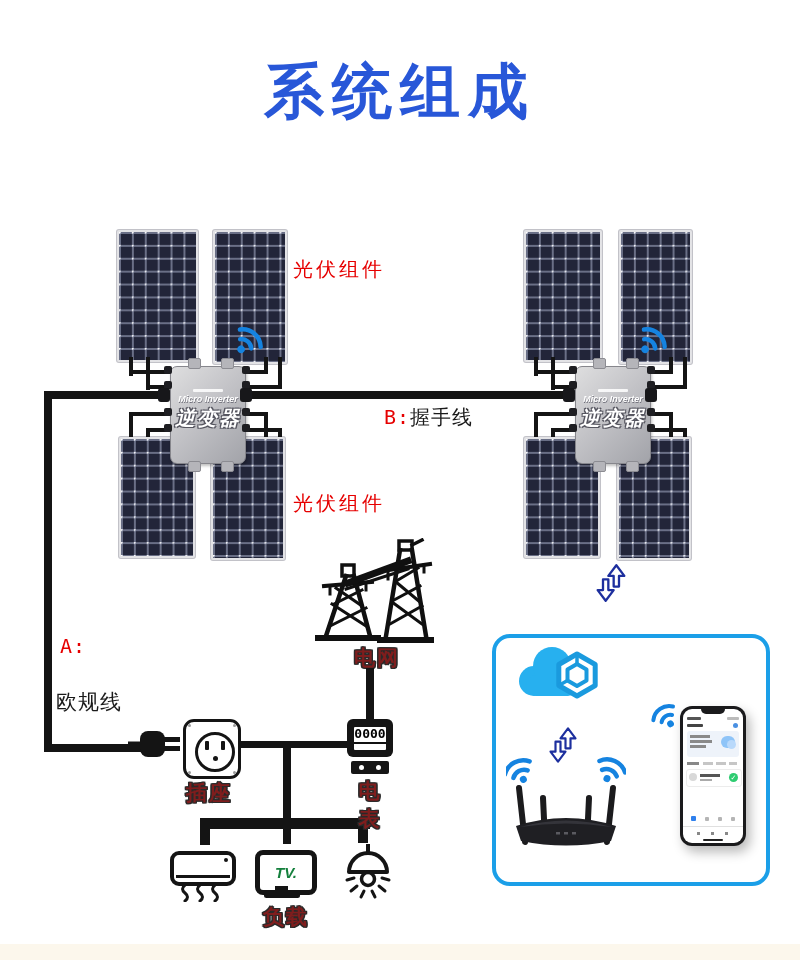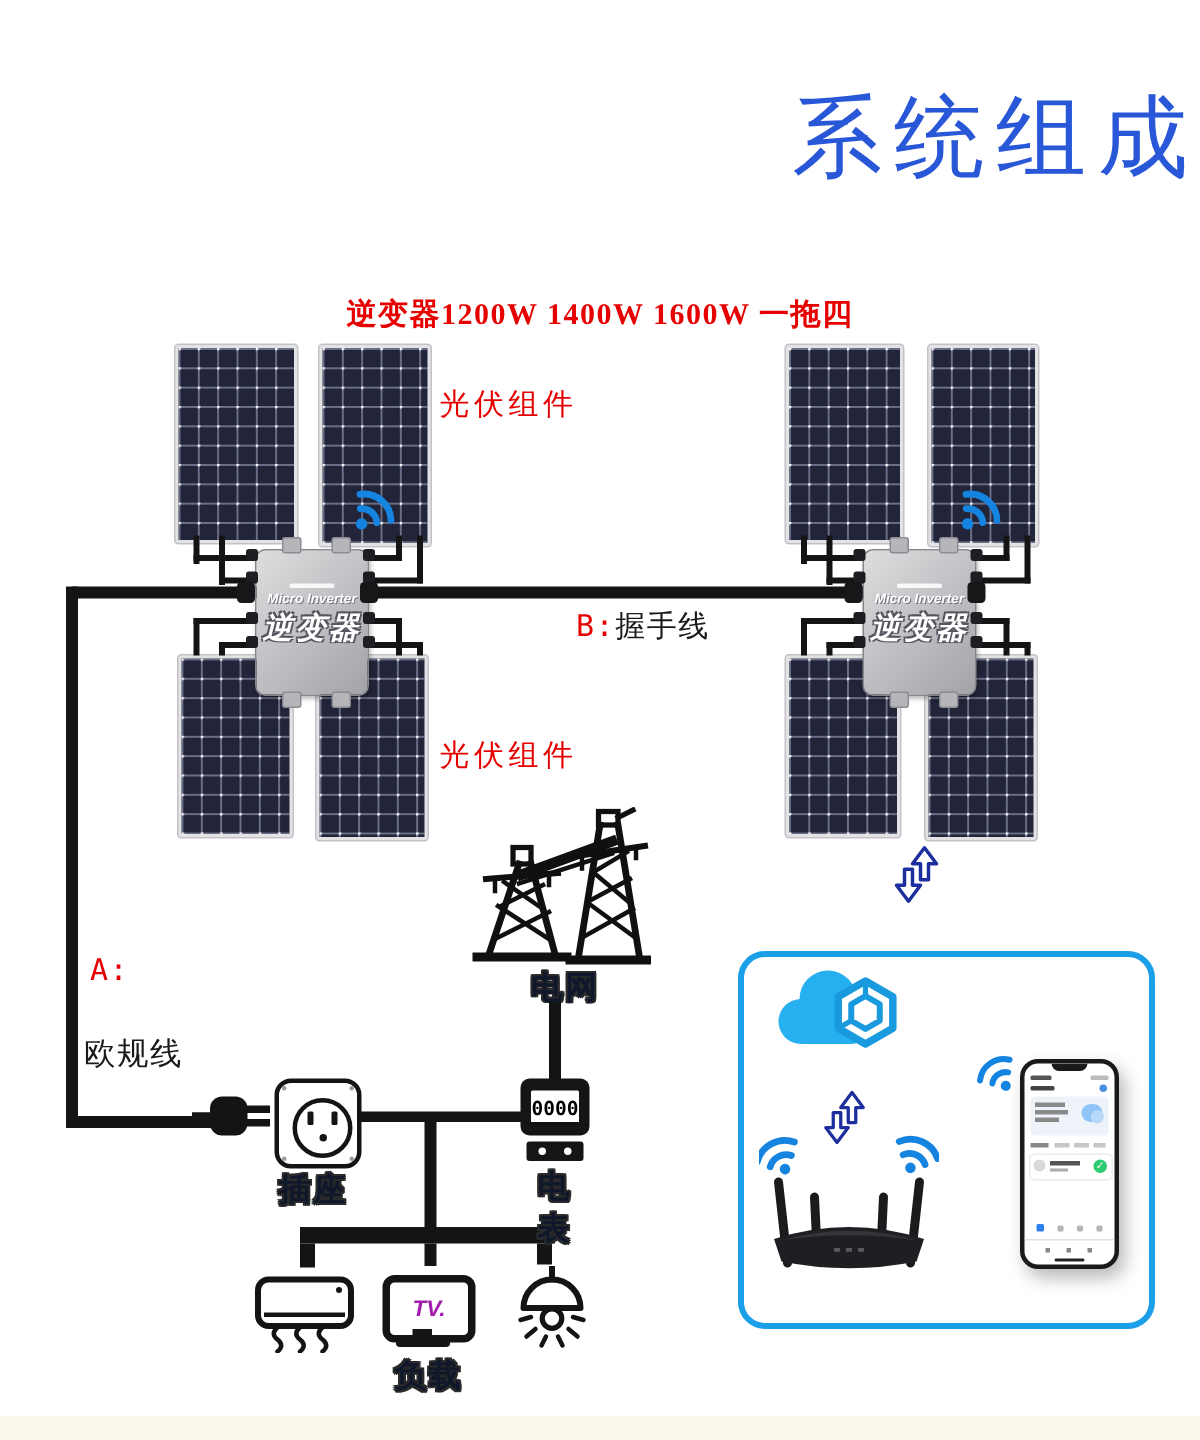--- a/index.html
+++ b/index.html
@@ -2,21 +2,21 @@
 <html><head>
 <meta charset="utf-8">
 <style>
   html,body{margin:0;padding:0;background:#fff;}
   #stage{position:relative;width:800px;height:960px;background:#ffffff;overflow:hidden;
          font-family:"Liberation Sans","DejaVu Sans",sans-serif;}
   .abs{position:absolute;}
   .w{position:absolute;background:#141414;}
   .ctr{text-align:center;}
   
-  .title{left:0;top:52px;width:800px;text-align:right;font-size:60px;font-weight:400;
+  .title{left:0;top:52px;width:800px;text-align:center;font-size:60px;font-weight:700;
          letter-spacing:8px;color:#2857d8;}
   .subtitle{left:0;top:160px;width:800px;text-align:center;font-size:21px;font-weight:600;
             color:#161616;font-family:"Liberation Serif","DejaVu Serif",serif;letter-spacing:1px;}
   .tagline{left:0;top:196px;width:800px;text-align:center;font-size:20px;font-weight:600;
            color:#e60000;font-family:"Liberation Serif","DejaVu Serif",serif;letter-spacing:1px;}
   
   .panel{position:absolute;background-color:#222539;border:2px solid #e3e3e6;border-radius:2px;
          box-shadow:0 0 0 1px #c2c2c8;
          background-image:
            radial-gradient(circle at 0 0,#ffffff 1.2px,rgba(255,255,255,0) 2.2px),
@@ -31,71 +31,70 @@
   .inv-tiny{margin-top:22px;width:30px;height:3px;background:rgba(255,255,255,.85);border-radius:1px;}
   .inv-brand{margin-top:2px;color:#fff;font-style:italic;font-weight:800;font-size:9px;
              text-shadow:.6px .6px 0 #70707a;white-space:nowrap;}
   .inv-name{margin-top:1px;color:#fff;font-weight:800;font-style:italic;font-size:20px;letter-spacing:2px;
             text-shadow:-1.2px -1.2px 0 #565660,1.2px -1.2px 0 #565660,-1.2px 1.2px 0 #565660,1.2px 1.2px 0 #565660;}
   .tab{position:absolute;width:11px;height:9px;background:#b5b5ba;border:1px solid #8c8c92;border-radius:2px;}
   .port{position:absolute;width:8px;height:8px;background:#1e1e22;border-radius:2px;}
   .bigport{position:absolute;width:12px;height:14px;background:#17171a;border-radius:3px;}
   
   .redlabel{position:absolute;color:#e60000;font-size:20px;letter-spacing:3px;font-weight:400;}
-  .olabel{position:absolute;color:#0f172a;font-weight:700;font-size:21px;letter-spacing:2px;
+  .olabel{position:absolute;color:#7f1d1d;font-weight:700;font-size:21px;letter-spacing:2px;
           text-shadow:-1.3px -1.3px 0 #2a2a2a,1.3px -1.3px 0 #2a2a2a,-1.3px 1.3px 0 #2a2a2a,
                       1.3px 1.3px 0 #2a2a2a,0 -1.3px 0 #2a2a2a,0 1.3px 0 #2a2a2a,
                       -1.3px 0 0 #2a2a2a,1.3px 0 0 #2a2a2a;}
   .glabel{position:absolute;color:#fff;font-weight:700;font-size:21px;letter-spacing:1px;
           text-shadow:-1.2px -1.2px 0 #4d4d4d,1.2px -1.2px 0 #4d4d4d,-1.2px 1.2px 0 #4d4d4d,
                       1.2px 1.2px 0 #4d4d4d,0 -1.2px 0 #4d4d4d,0 1.2px 0 #4d4d4d,
                       -1.2px 0 0 #4d4d4d,1.2px 0 0 #4d4d4d;}
   .ablabel{position:absolute;font-size:20px;color:#1a1a1a;letter-spacing:1px;}
   .ablabel .pfx{color:#e60000;font-family:"DejaVu Sans Mono",monospace;}
   
   .socket{position:absolute;width:52px;height:54px;background:#fff;border:3.5px solid #141414;border-radius:11px;}
   .socket .face{position:absolute;left:50%;top:50%;width:34px;height:34px;margin:-17px 0 0 -17px;
                 border:3.5px solid #141414;border-radius:50%;}
   .socket .slot{position:absolute;top:6px;width:4px;height:9px;background:#141414;border-radius:1px;}
   .socket .dotc{position:absolute;left:50%;top:21px;width:5px;height:5px;margin-left:-2.5px;background:#141414;border-radius:50%;}
   .socket .screw{position:absolute;width:3px;height:3px;background:#9a9a9a;border-radius:50%;}
   
   .meter-body{position:absolute;width:46px;height:38px;background:#151515;border-radius:6px;}
-  .meter-display{position:absolute;background:#fff;border-radius:1px;display:flex;align-items:flex-end;justify-content:center;}
+  .meter-display{position:absolute;background:#fff;border-radius:1px;display:flex;align-items:flex-start;justify-content:center;}
   .meter-display span{font-family:"DejaVu Sans Mono",monospace;font-weight:800;font-size:13px;
                       border-bottom:2.5px solid #111;line-height:1.15;}
   .meter-bar{position:absolute;width:38px;height:13px;background:#151515;border-radius:2px;}
   .meter-bar i{position:absolute;top:4px;width:5px;height:5px;background:#fff;border-radius:50%;}
   
   .ac{position:absolute;width:58px;height:27px;border:4px solid #141414;border-radius:9px;background:#fff;}
   .ac .vent{position:absolute;left:2px;right:2px;bottom:4px;height:0;border-top:3.5px solid #141414;}
   .ac .led{position:absolute;right:4px;top:3px;width:4px;height:4px;background:#141414;border-radius:50%;}
   .tv{position:absolute;width:52px;height:35px;border:5px solid #141414;border-radius:8px;background:#fff;
-      display:flex;align-items:center;justify-content:center;font-weight:900;font-style:italic;font-size:15px;color:#a21caf;}
+      display:flex;align-items:center;justify-content:center;font-weight:900;font-style:italic;font-size:15px;color:#15803d;}
   .tvneck{position:absolute;background:#141414;}
   
   .bluebox{position:absolute;border:4px solid #1b9fe8;border-radius:18px;background:#fff;}
   .gray19{position:absolute;color:#6e6e6e;font-size:19px;letter-spacing:2px;}
   .dark20{position:absolute;color:#474747;font-size:20px;letter-spacing:2px;}
   .dark19{position:absolute;color:#333;font-size:19px;letter-spacing:1px;}
   
   .phone{position:absolute;width:66px;height:140px;background:#1a1a1c;border-radius:12px;
          box-shadow:4px 6px 12px rgba(0,0,0,.28);}
   .pscr{position:absolute;left:3px;top:3px;right:3px;bottom:3px;background:#fff;border-radius:9px;overflow:hidden;}
   .pscr *{position:absolute;}
   .notch{left:50%;top:0;width:24px;height:5px;margin-left:-12px;background:#1a1a1c;border-radius:0 0 5px 5px;}
   .cream{position:absolute;left:0;top:944px;width:800px;height:16px;background:#fcf7ec;}
 </style>
 </head>
 <body>
 
 <div id="stage">
 
   <div class="abs title">系统组成</div>
-  <div class="abs tagline">逆变器1200W 1400W 1600W 一拖四</div>
 
   <div class="panel" style="left:117px;top:230px;width:77px;height:128px;"></div>
   <div class="panel" style="left:213px;top:230px;width:70px;height:130px;"></div>
   <div class="panel" style="left:119px;top:437px;width:72px;height:117px;"></div>
   <div class="panel" style="left:211px;top:437px;width:70px;height:119px;"></div>
 
   <i class="w" style="left:129px;top:357px;width:4px;height:19px;"></i>
   <i class="w" style="left:129px;top:370px;width:43px;height:4px;"></i>
   <i class="w" style="left:146px;top:357px;width:4px;height:33px;"></i>
   <i class="w" style="left:146px;top:385px;width:26px;height:4px;"></i>

